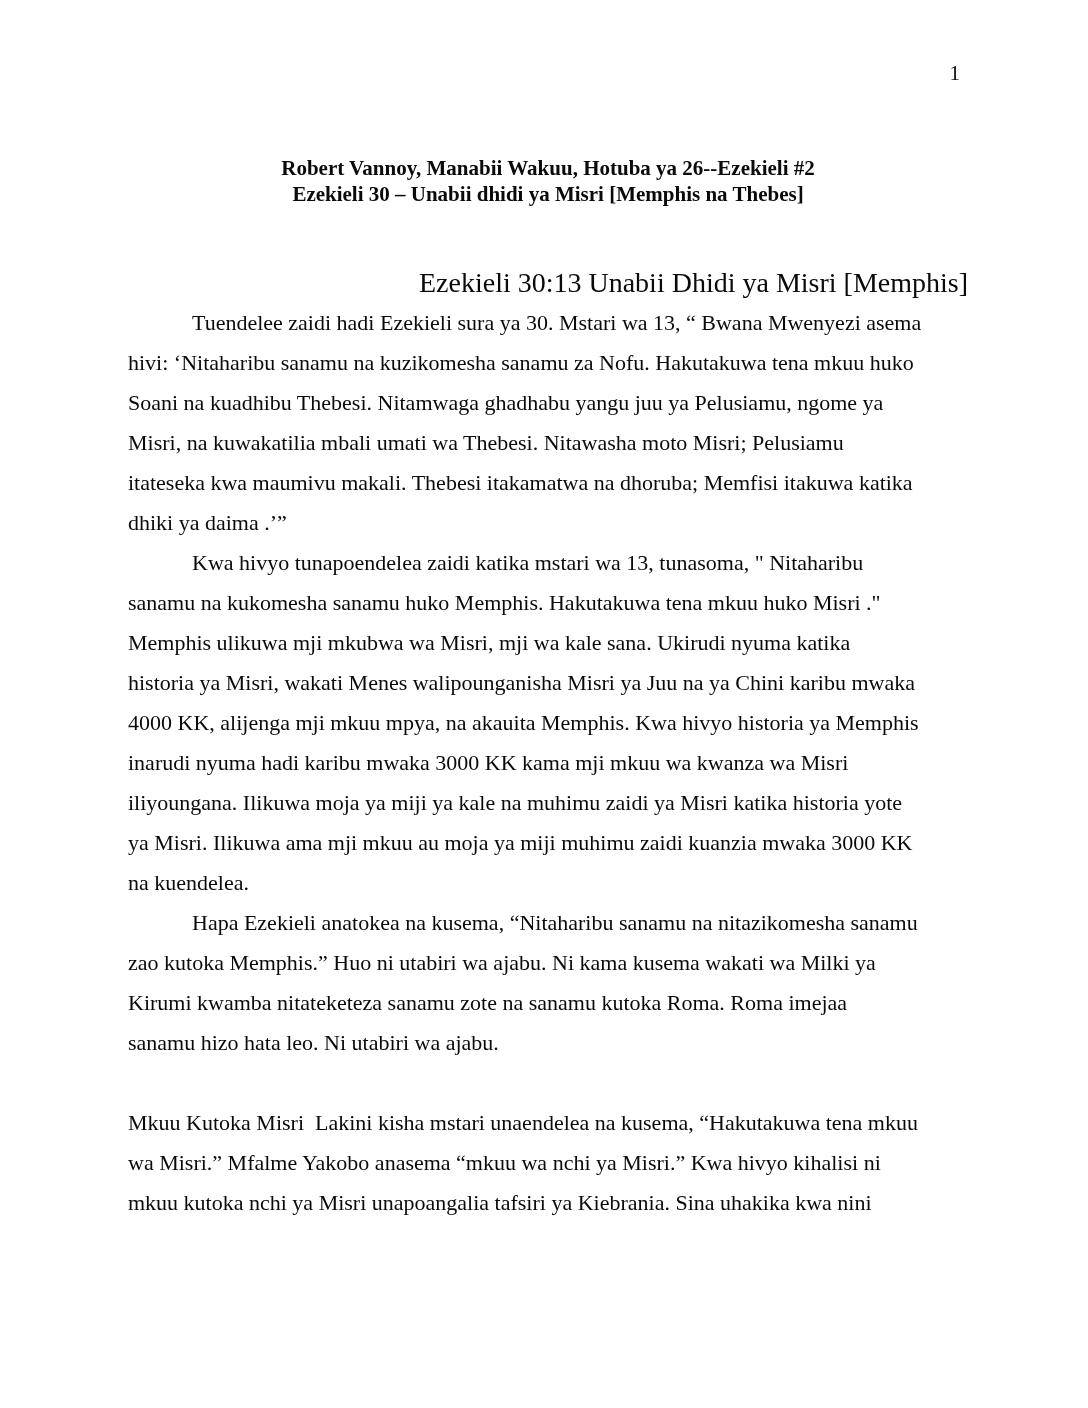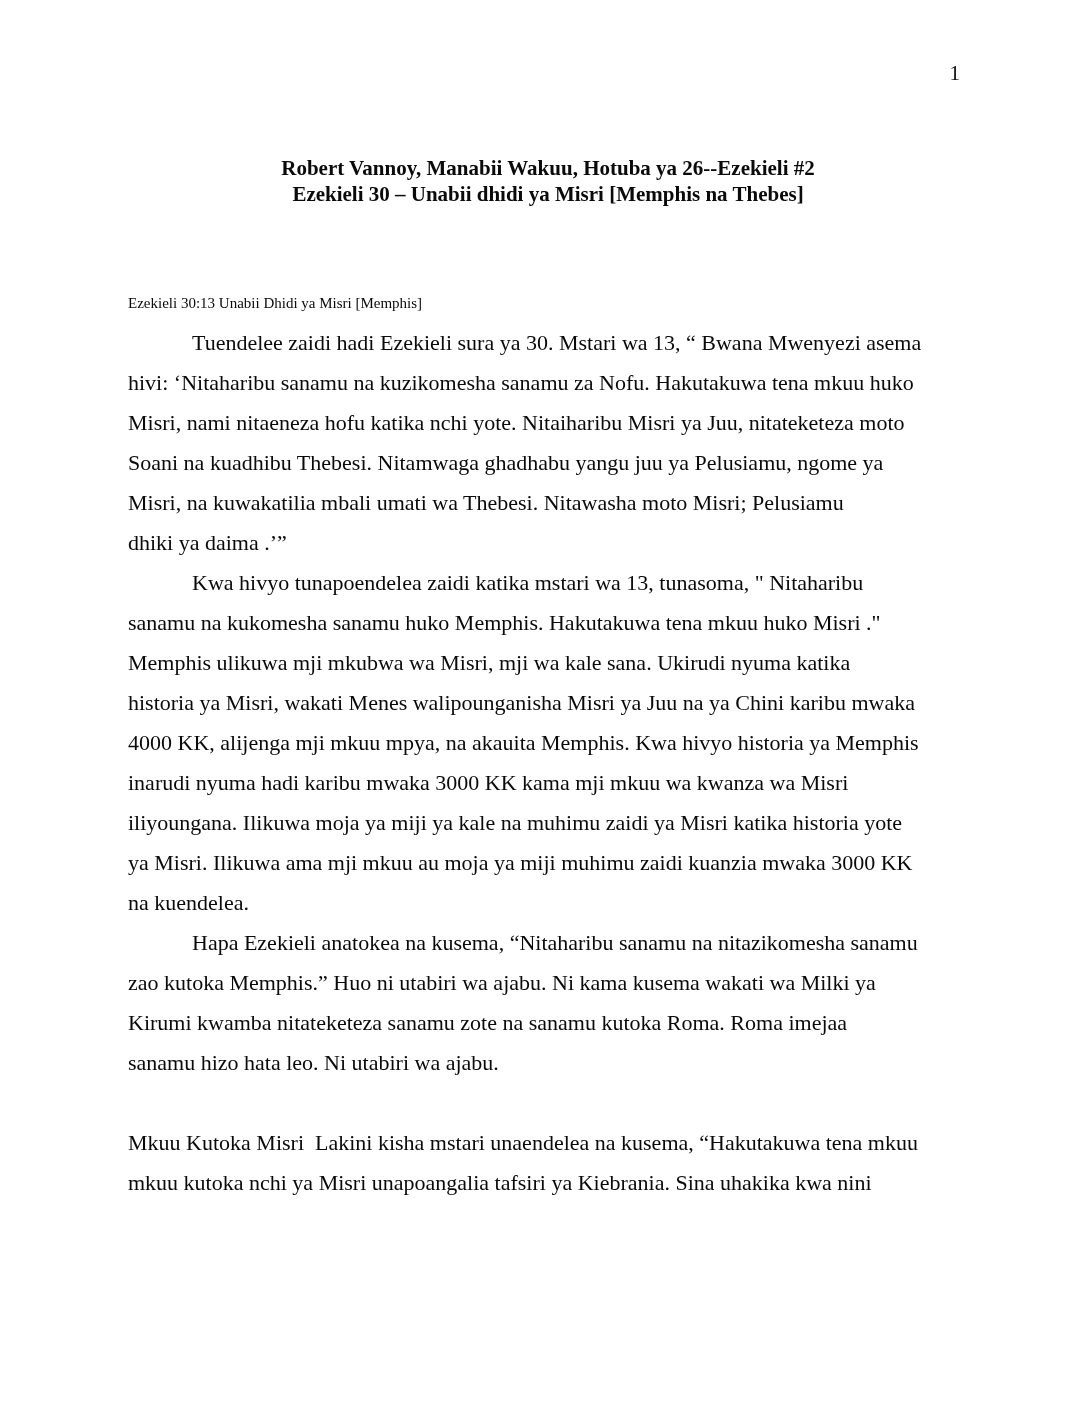--- a/index.html
+++ b/index.html
@@ -36,24 +36,25 @@
   .doc-header {
     font-weight: bold;
     font-size: 21px;
     line-height: 26px;
   }
   .doc-header .h-line {
     white-space: pre;
     text-align: center;
   }
   .section-heading {
-    margin-top: 76px;
-    font-size: 15px;
+    margin-top: 56px;
+    font-size: 28px;
     line-height: 40px;
     white-space: pre;
+    text-align: right;
   }
   .paragraph {
     font-size: 22px;
     line-height: 40px;
   }
   .paragraph .line {
     white-space: pre;
   }
   .paragraph .line.indent {
     padding-left: 64px;
@@ -74,23 +75,23 @@
     <div class="doc-header">
       <div class="h-line">Robert Vannoy, Manabii Wakuu, Hotuba ya 26--Ezekieli #2</div>
       <div class="h-line">Ezekieli 30 – Unabii dhidi ya Misri [Memphis na Thebes]</div>
     </div>
 
     <div class="section-heading">Ezekieli 30:13 Unabii Dhidi ya Misri [Memphis]</div>
 
     <div class="paragraph">
       <div class="line indent">Tuendelee zaidi hadi Ezekieli sura ya 30. Mstari wa 13, “ Bwana Mwenyezi asema</div>
       <div class="line">hivi: ‘Nitaharibu sanamu na kuzikomesha sanamu za Nofu. Hakutakuwa tena mkuu huko</div>
-      <div class="line">Misri, nami nitaeneza hofu katika nchi yote. Nitaiharibu Misri ya Juu, nitateketeza moto</div>
       <div class="line">Soani na kuadhibu Thebesi. Nitamwaga ghadhabu yangu juu ya Pelusiamu, ngome ya</div>
       <div class="line">Misri, na kuwakatilia mbali umati wa Thebesi. Nitawasha moto Misri; Pelusiamu</div>
+      <div class="line">itateseka kwa maumivu makali. Thebesi itakamatwa na dhoruba; Memfisi itakuwa katika</div>
       <div class="line">dhiki ya daima .’”</div>
     </div>
 
     <div class="paragraph">
       <div class="line indent">Kwa hivyo tunapoendelea zaidi katika mstari wa 13, tunasoma, " Nitaharibu</div>
       <div class="line">sanamu na kukomesha sanamu huko Memphis. Hakutakuwa tena mkuu huko Misri ."</div>
       <div class="line">Memphis ulikuwa mji mkubwa wa Misri, mji wa kale sana. Ukirudi nyuma katika</div>
       <div class="line">historia ya Misri, wakati Menes walipounganisha Misri ya Juu na ya Chini karibu mwaka</div>
       <div class="line">4000 KK, alijenga mji mkuu mpya, na akauita Memphis. Kwa hivyo historia ya Memphis</div>
       <div class="line">inarudi nyuma hadi karibu mwaka 3000 KK kama mji mkuu wa kwanza wa Misri</div>
@@ -101,17 +102,18 @@
 
     <div class="paragraph">
       <div class="line indent">Hapa Ezekieli anatokea na kusema, “Nitaharibu sanamu na nitazikomesha sanamu</div>
       <div class="line">zao kutoka Memphis.” Huo ni utabiri wa ajabu. Ni kama kusema wakati wa Milki ya</div>
       <div class="line">Kirumi kwamba nitateketeza sanamu zote na sanamu kutoka Roma. Roma imejaa</div>
       <div class="line">sanamu hizo hata leo. Ni utabiri wa ajabu.</div>
     </div>
 
     <div class="paragraph gap-before">
       <div class="line">Mkuu Kutoka Misri  Lakini kisha mstari unaendelea na kusema, “Hakutakuwa tena mkuu</div>
+      <div class="line">wa Misri.” Mfalme Yakobo anasema “mkuu wa nchi ya Misri.” Kwa hivyo kihalisi ni</div>
       <div class="line">mkuu kutoka nchi ya Misri unapoangalia tafsiri ya Kiebrania. Sina uhakika kwa nini</div>
     </div>
 
   </div>
 </div>
 
 </body></html>

